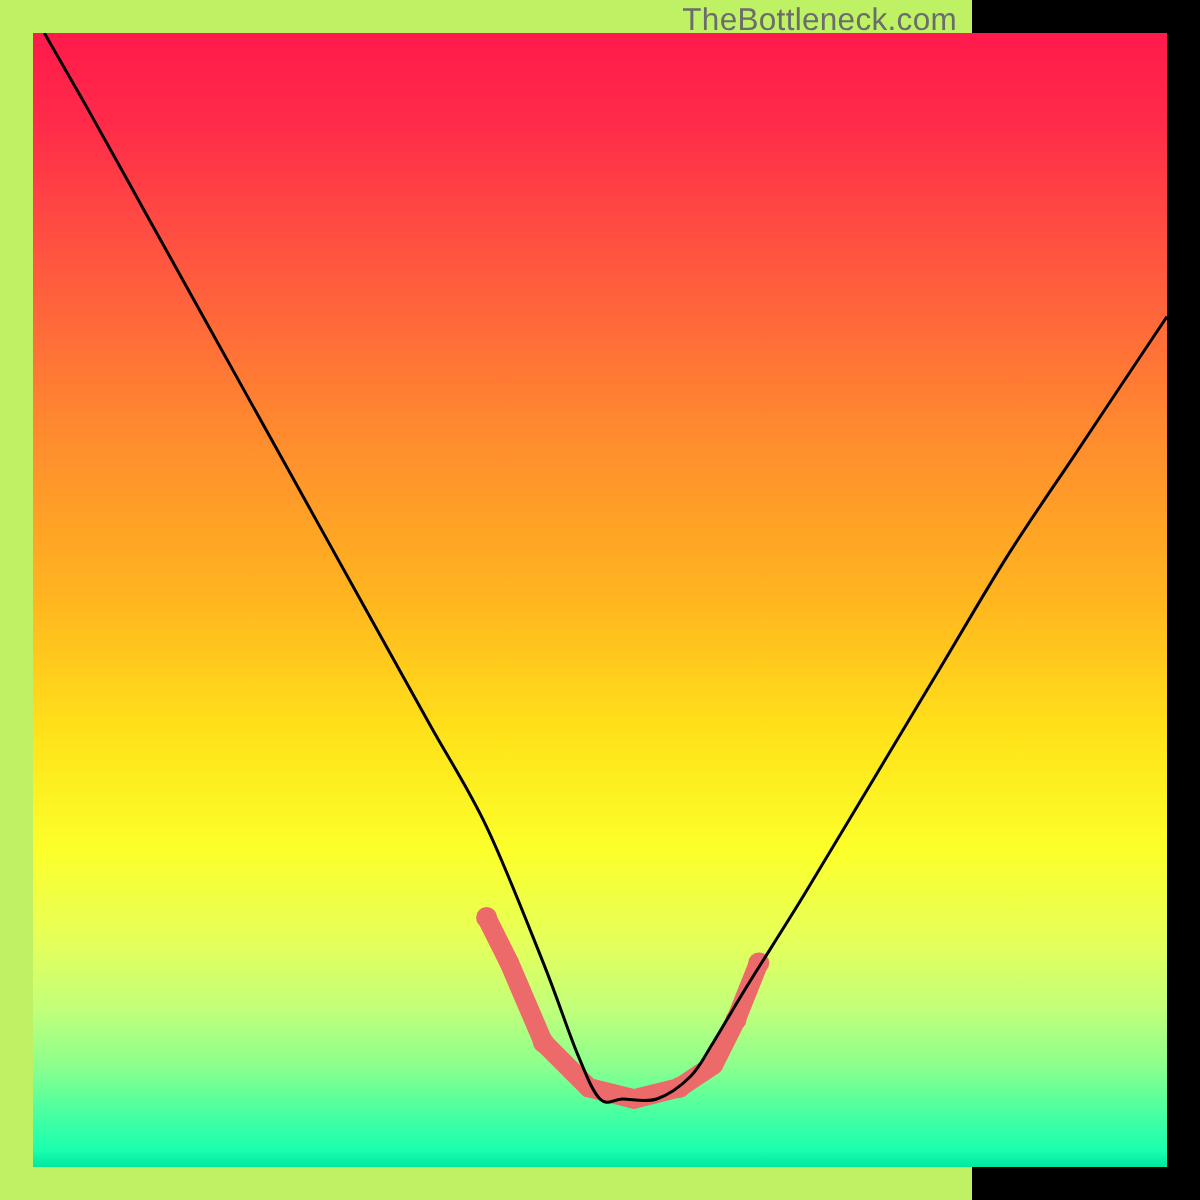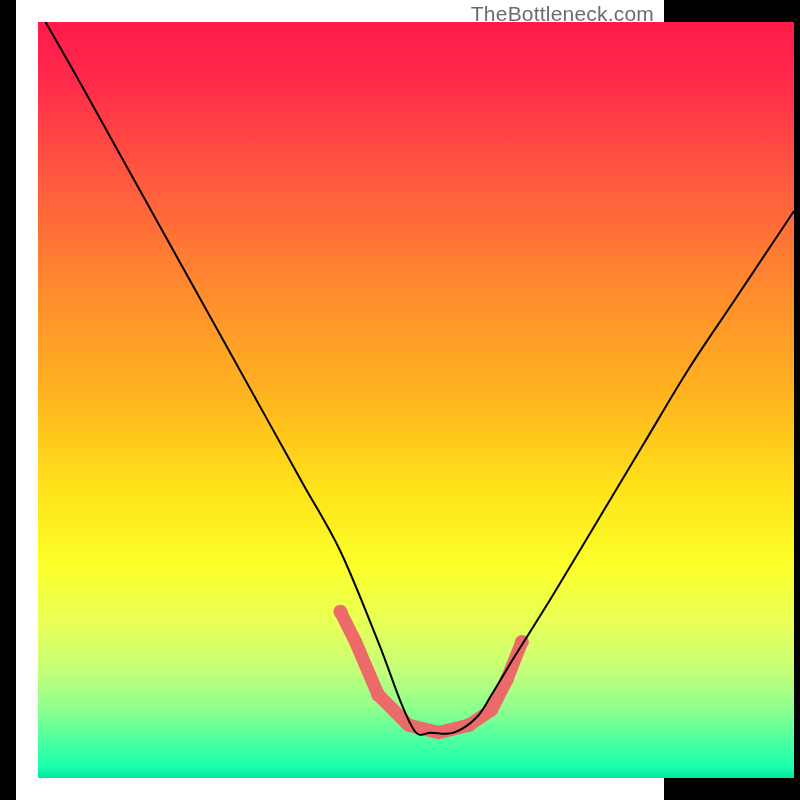--- a/index.html
+++ b/index.html
@@ -7,24 +7,24 @@
     padding: 0;
     width: 800px;
     height: 800px;
     overflow: hidden;
     background: #000;
     font-family: Arial, Helvetica, sans-serif;
   }
   .frame {
     position: absolute;
     top: 0;
-    left: 16px;
+    left: 0;
     width: 648px;
     height: 800px;
-    background: #ffffff;
+    background: #bef264;
   }
   .plot {
     position: absolute;
     top: 22px;
     left: 22px;
     width: 756px;
     height: 756px;
     overflow: hidden;
   }
   .watermark {

